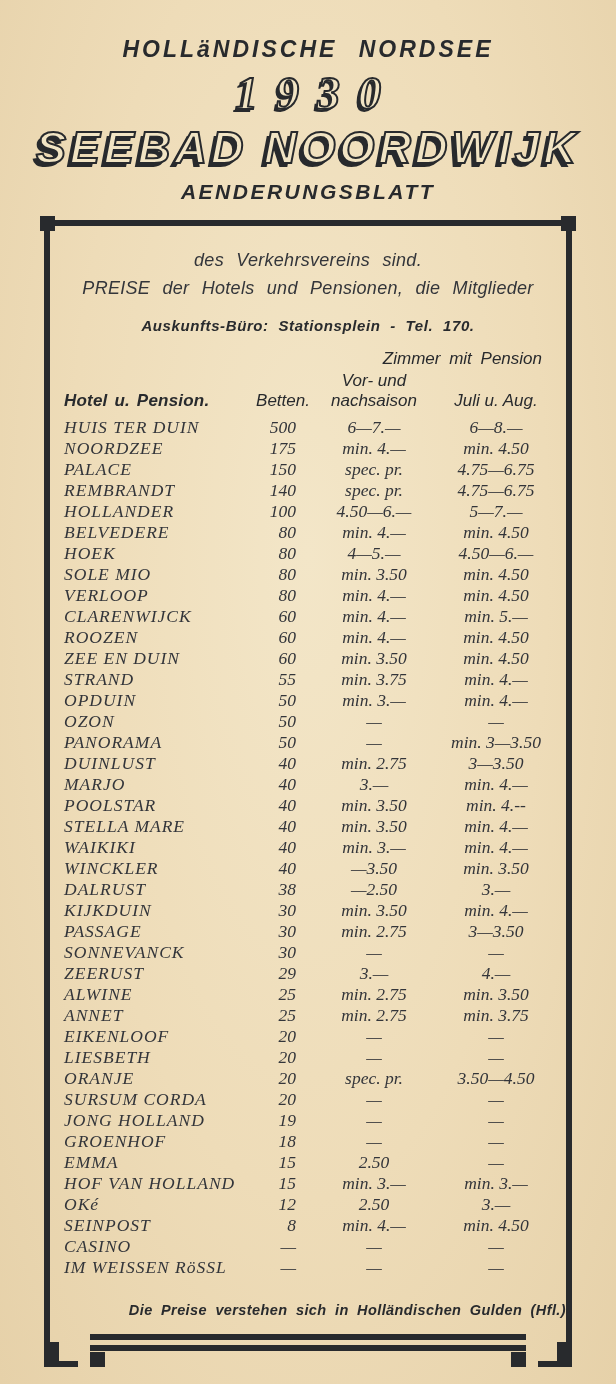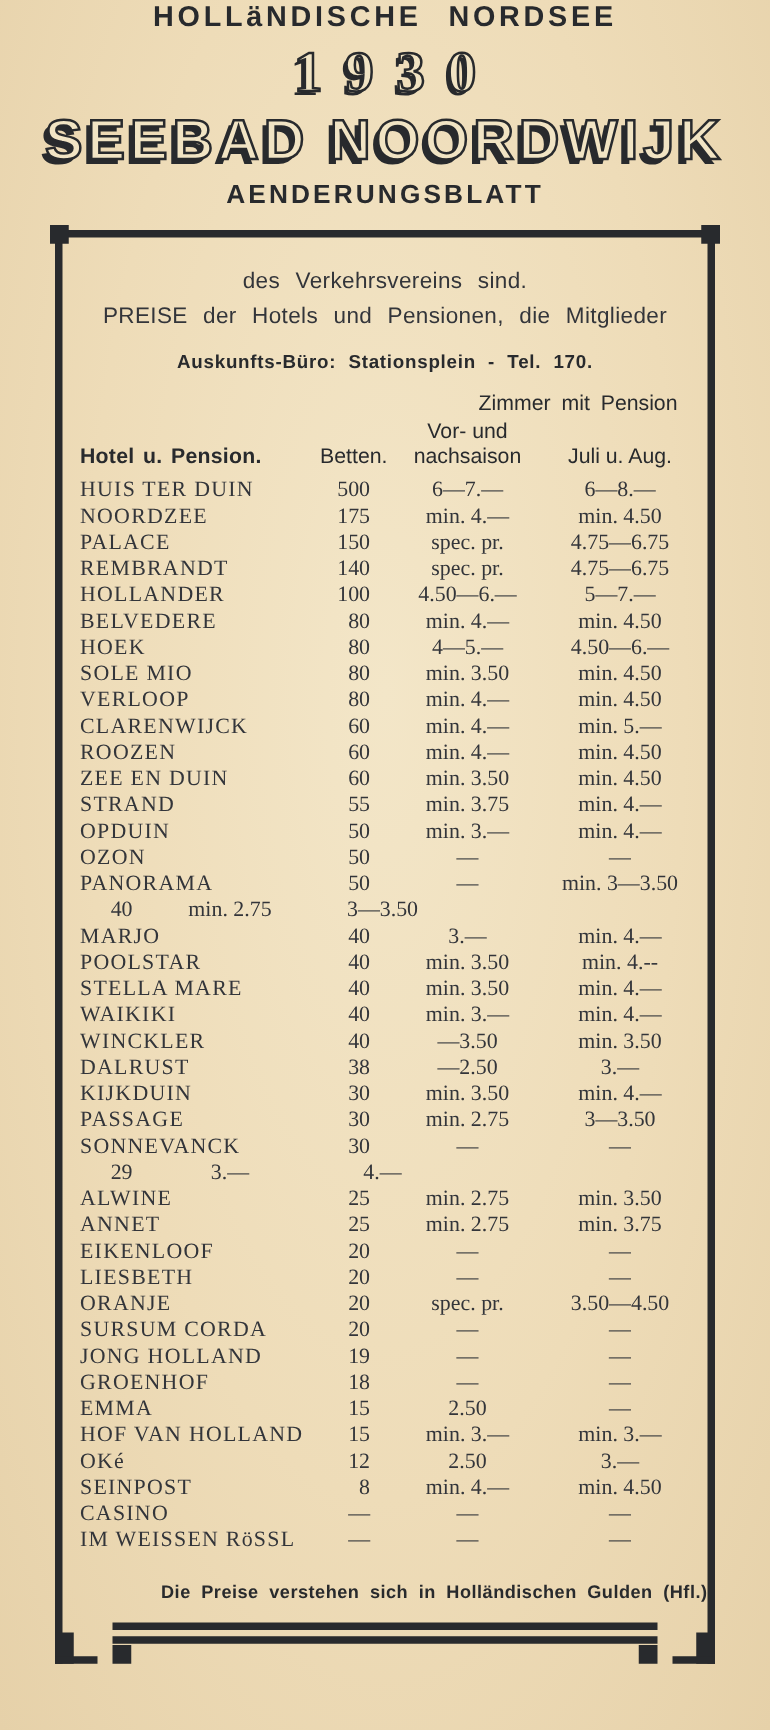--- a/index.html
+++ b/index.html
@@ -10,21 +10,21 @@
   }
   *{box-sizing:border-box;}
   html,body{margin:0;padding:0;}
   body{
     width:616px;height:1384px;
     background:radial-gradient(ellipse at 50% 40%, var(--paper-hi) 0%, var(--paper) 55%, #e6d1a9 100%);
     font-family:"Liberation Sans",sans-serif;
     color:var(--ink);
     overflow:hidden;
   }
-  .page{}
+  .page{padding-top:36px;font-style:italic;}
 
   
   .mast{text-align:center;}
   .mast-line1{
     font-size:23px;font-weight:bold;letter-spacing:3px;word-spacing:12px;
     color:var(--ink);
   }
   .outlined{
     color:#f1e4c4;
     -webkit-text-stroke:2px var(--ink);
@@ -260,20 +260,21 @@
   </div>
 
   <div class="row">
     <span class="c-name">PANORAMA</span>
     <span class="c-beds">50</span>
     <span class="c-season">—</span>
     <span class="c-summer">min. 3—3.50</span>
   </div>
 
   <div class="row">
+    <span class="c-name">DUINLUST</span>
     <span class="c-beds">40</span>
     <span class="c-season">min. 2.75</span>
     <span class="c-summer">3—3.50</span>
   </div>
 
   <div class="row">
     <span class="c-name">MARJO</span>
     <span class="c-beds">40</span>
     <span class="c-season">3.—</span>
     <span class="c-summer">min. 4.—</span>
@@ -329,20 +330,21 @@
   </div>
 
   <div class="row">
     <span class="c-name">SONNEVANCK</span>
     <span class="c-beds">30</span>
     <span class="c-season">—</span>
     <span class="c-summer">—</span>
   </div>
 
   <div class="row">
+    <span class="c-name">ZEERUST</span>
     <span class="c-beds">29</span>
     <span class="c-season">3.—</span>
     <span class="c-summer">4.—</span>
   </div>
 
   <div class="row">
     <span class="c-name">ALWINE</span>
     <span class="c-beds">25</span>
     <span class="c-season">min. 2.75</span>
     <span class="c-summer">min. 3.50</span>

